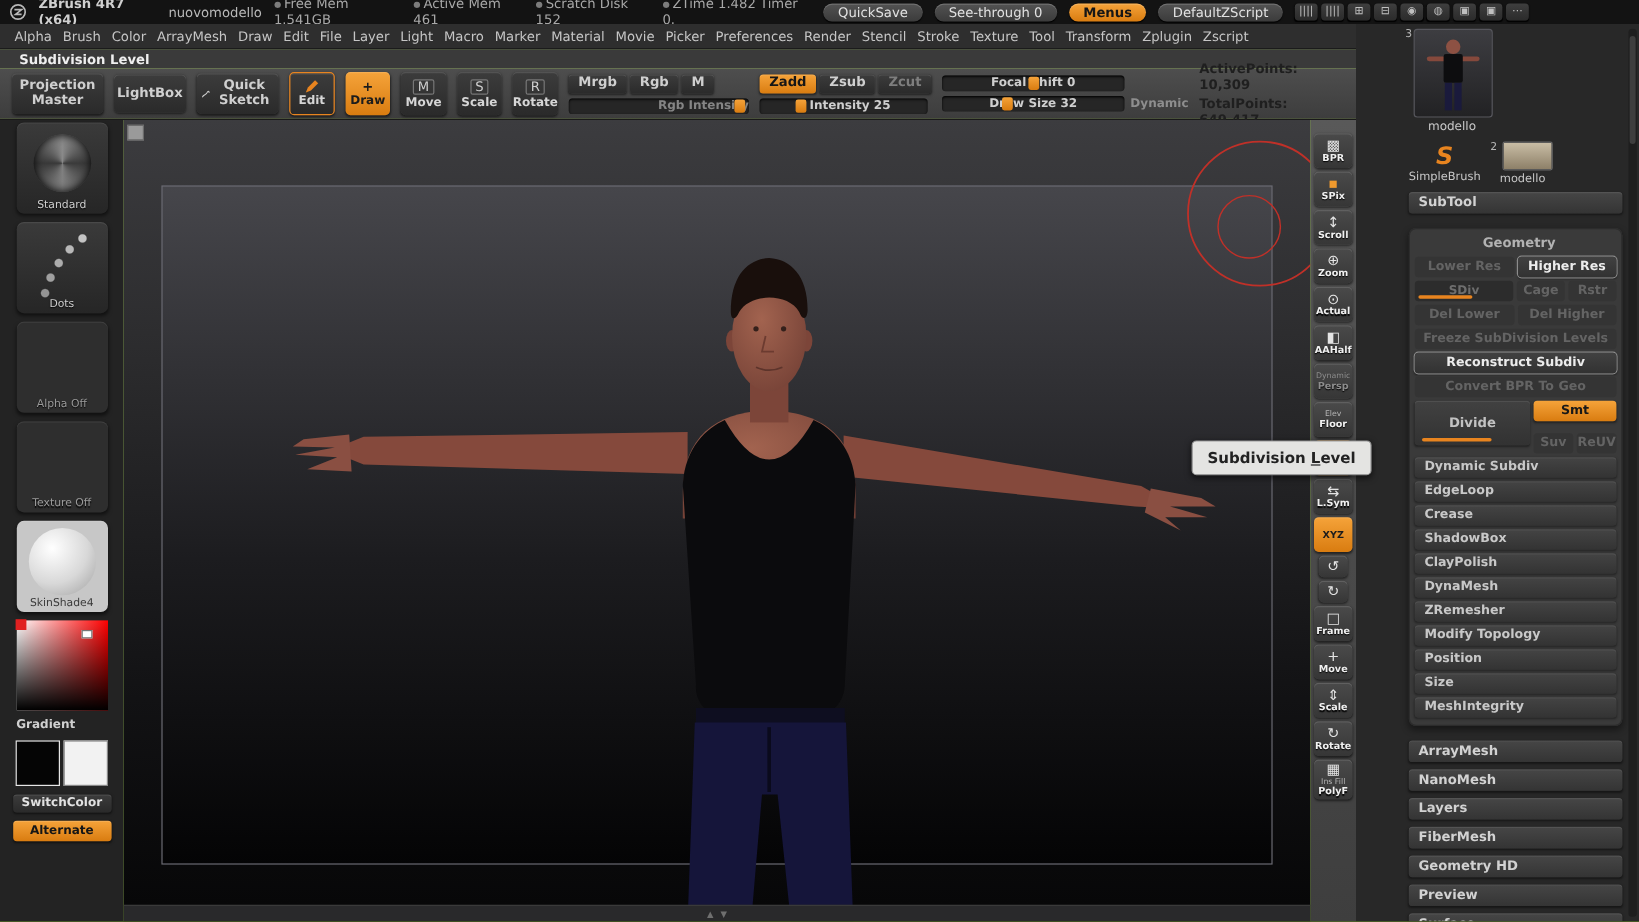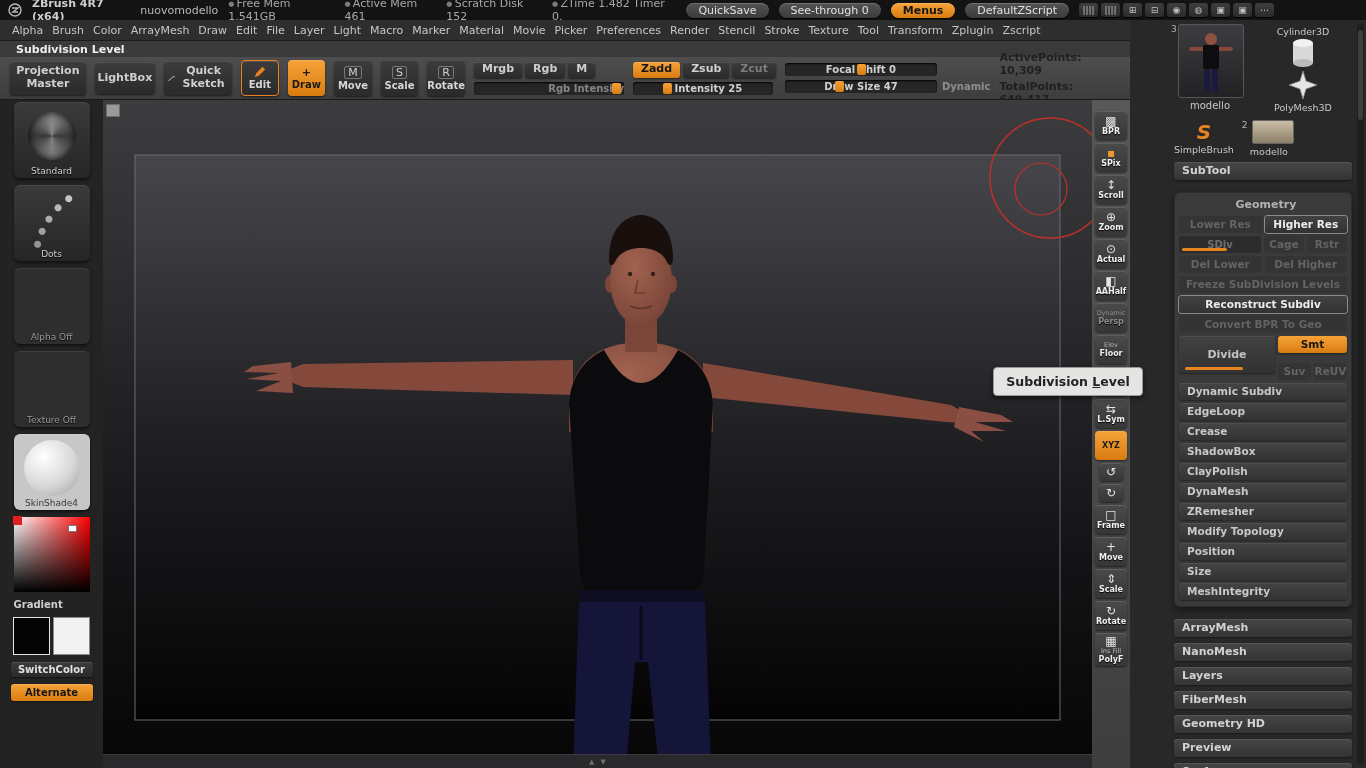--- a/index.html
+++ b/index.html
@@ -295,21 +295,21 @@
 
         <div class="shelf-col">
           <div class="slider w170">
             <span>Focal Shift</span>&nbsp;
             <span>0</span>
             <span class="nub" style="left:72px;"></span>
           </div>
           <div style="display:flex;gap:5px;">
             <div class="slider w170">
               <span>Draw Size</span>&nbsp;
-              <span>47</span>
+              <span>32</span>
               <span class="nub" style="left:50px;"></span>
             </div>
             <span class="dynamic-tag">Dynamic</span>
           </div>
         </div>
 
         <div class="points">
           <span><span>ActivePoints:</span>
             <span>10,309</span></span>
           <span><span>TotalPoints:</span>
@@ -522,36 +522,20 @@
             <svg width="56" height="66" viewBox="0 0 56 66">
               <circle cx="28" cy="11" r="6" fill="#8d5143"></circle>
               <rect x="6" y="19" width="44" height="4" rx="2" fill="#85493c"></rect>
               <rect x="20" y="17" width="16" height="24" rx="2" fill="#0d0d0f"></rect>
               <rect x="21" y="41" width="6" height="23" fill="#1a1a3c"></rect>
               <rect x="29" y="41" width="6" height="23" fill="#1a1a3c"></rect>
             </svg>
           </div>
           <div class="tool-label">modello</div>
         </div>
-        <div class="tool-side">
-          <div class="tool-item">
-            <div class="tool-label small">Cylinder3D</div>
-            <svg width="28" height="32" viewBox="0 0 28 32">
-              <rect x="4" y="6" width="20" height="20" fill="#d8d8d8"></rect>
-              <ellipse cx="14" cy="6" rx="10" ry="4" fill="#f2f2f2"></ellipse>
-              <ellipse cx="14" cy="26" rx="10" ry="4" fill="#bcbcbc"></ellipse>
-            </svg>
-          </div>
-          <div class="tool-item">
-            <svg width="30" height="30" viewBox="0 0 30 30">
-              <path d="M15 1 L18 11 L29 15 L18 19 L15 29 L12 19 L1 15 L12 11 Z" fill="#e6e6e6" stroke="#8a8a8a" stroke-width="0.8"></path>
-            </svg>
-            <div class="tool-label small">PolyMesh3D</div>
-          </div>
-        </div>
       </div>
 
       <div class="tool-row2">
         <div class="tool-item row">
           <span class="sbrush-icon">S</span>
           <span class="tool-label small">SimpleBrush</span>
         </div>
         <div class="tool-item">
           <span class="tool-badge2">2</span>
           <div class="thumb2"></div>

